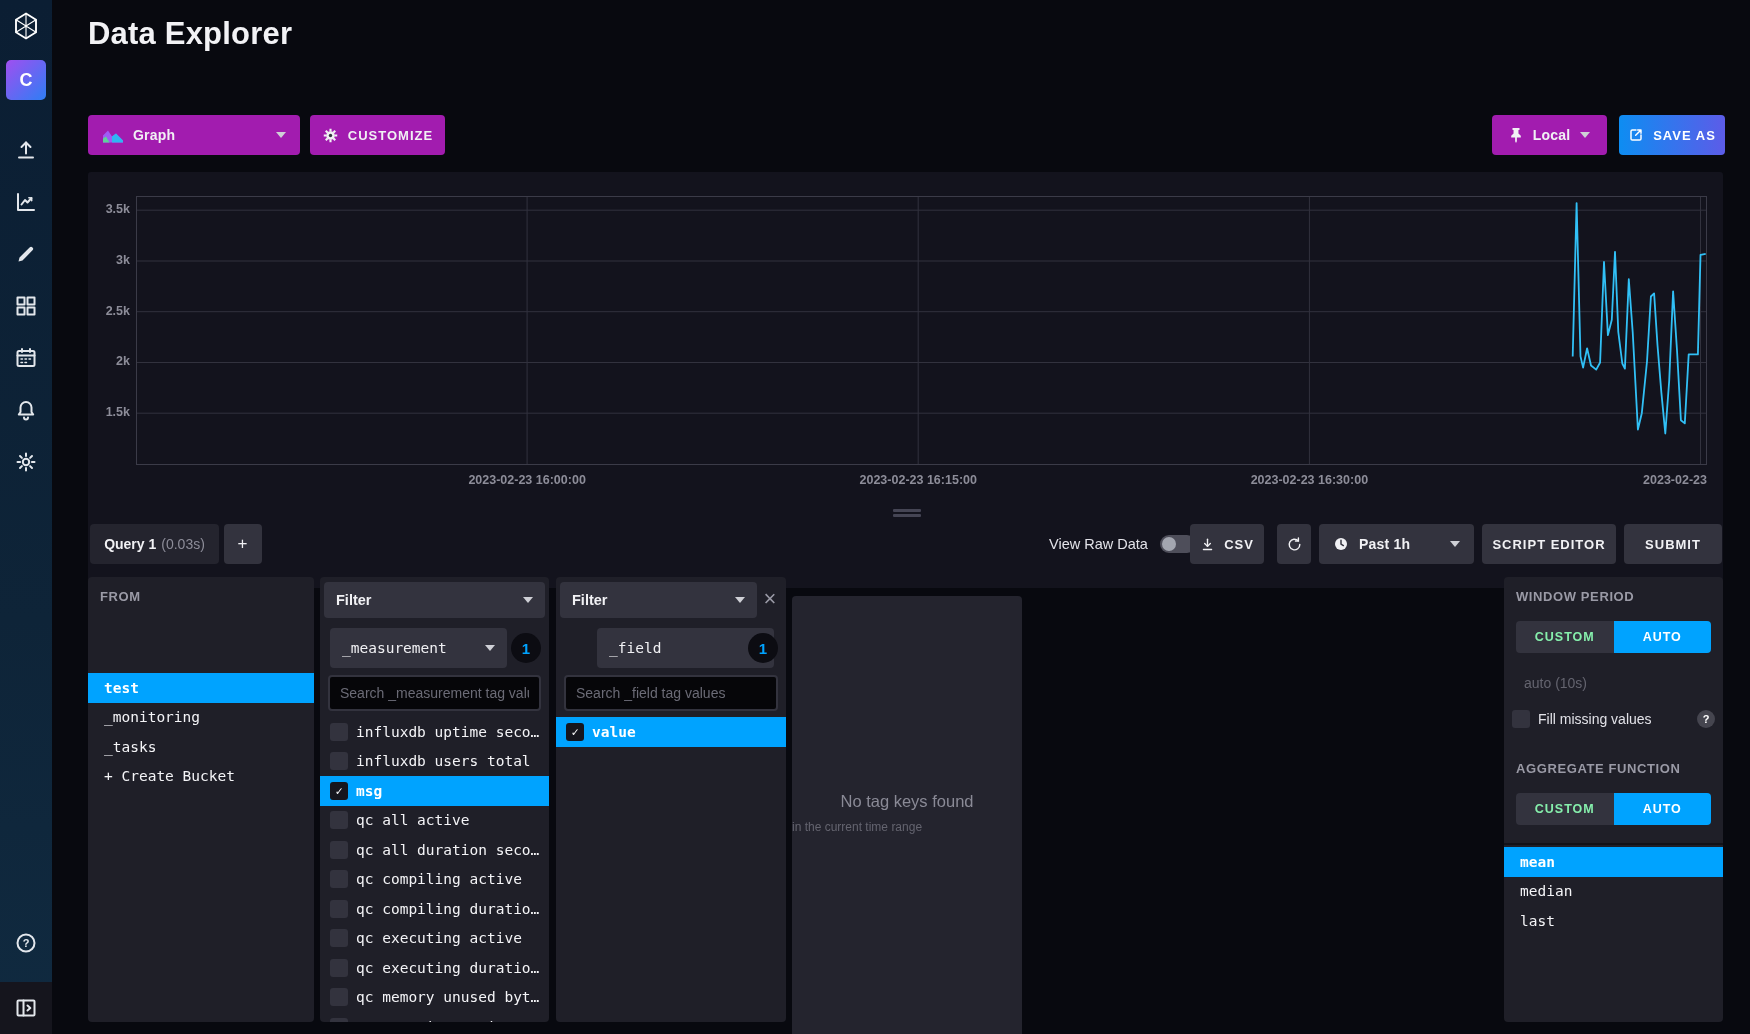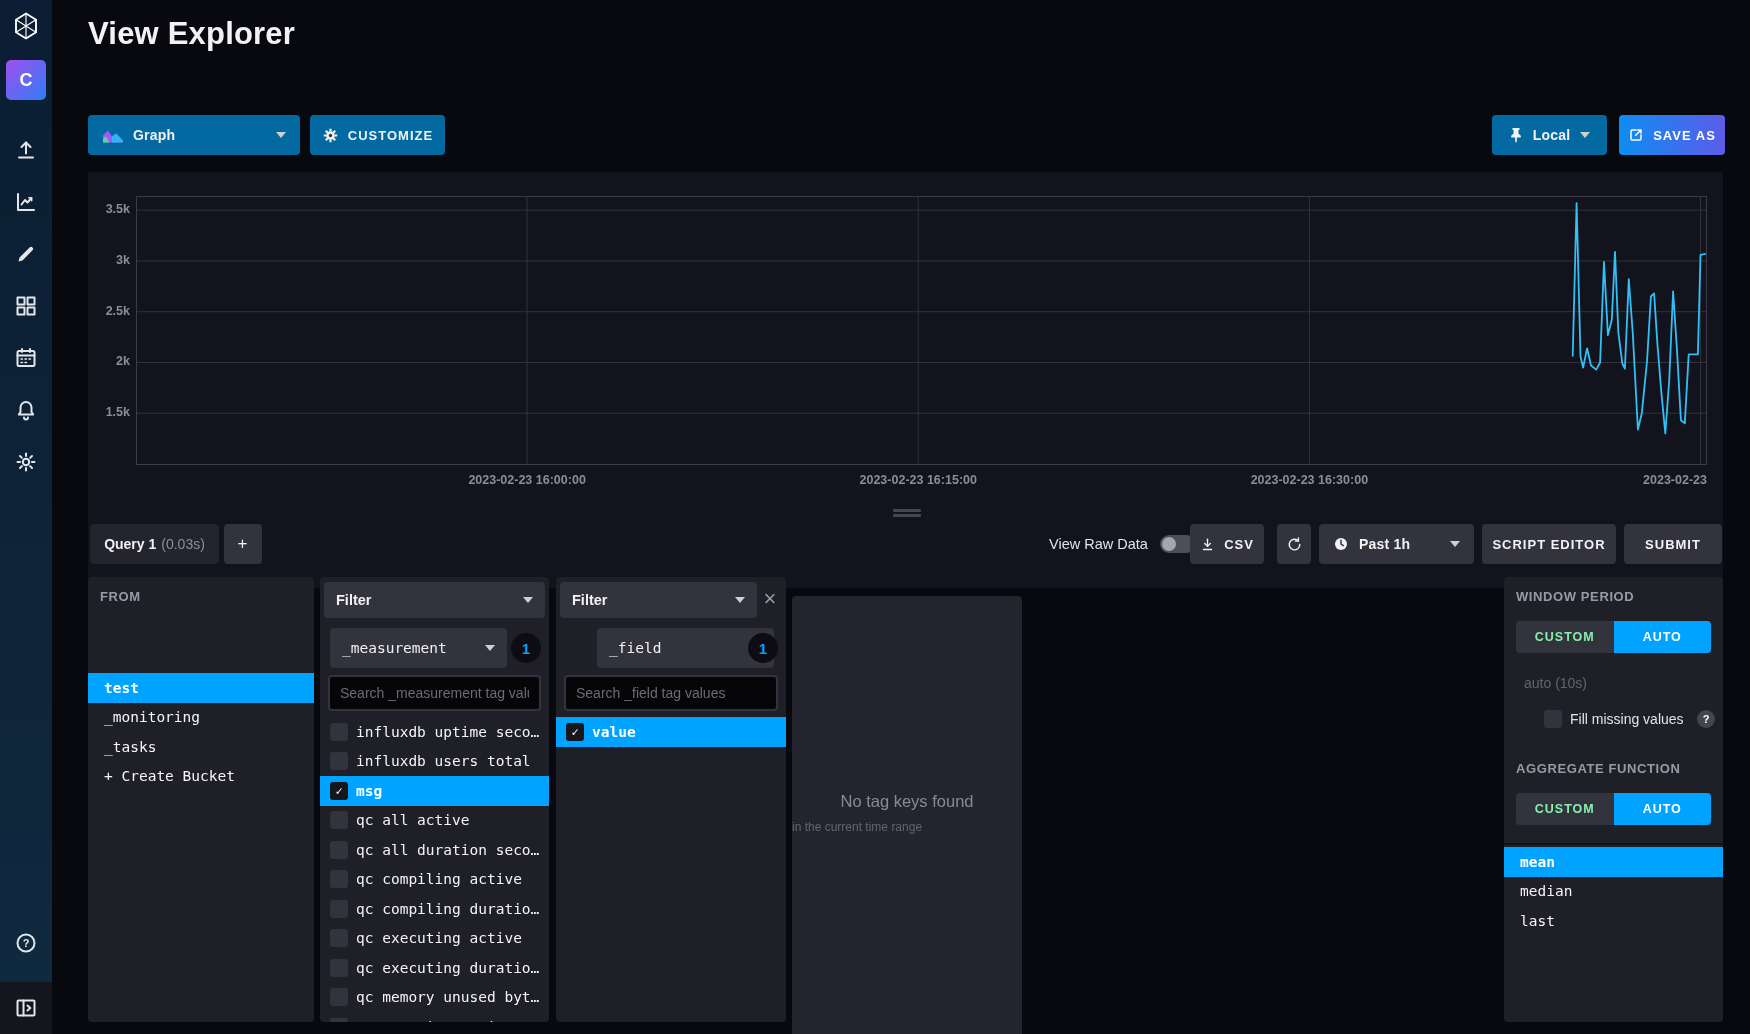--- a/index.html
+++ b/index.html
@@ -13,21 +13,21 @@
   .side-cell { position:absolute; left:0; width:52px; height:52px; display:flex; align-items:center; justify-content:center; cursor:pointer; }
   .avatar { position:absolute; left:6px; top:60px; width:40px; height:40px; border-radius:5px;
             background:linear-gradient(135deg,#a04ff0 0%,#2e7ef5 100%);
             display:flex; align-items:center; justify-content:center; font-weight:bold; font-size:18px; color:#fff; }
   .navsvg { width:24px; height:24px; stroke:#e3e7ec; stroke-width:2; fill:none; stroke-linecap:round; stroke-linejoin:round; }
   .side-bottom { position:absolute; left:0; bottom:0; width:52px; height:52px; background:#15151d;
                  display:flex; align-items:center; justify-content:center; cursor:pointer; }
 
   
   .page-title { position:absolute; left:88px; top:16px; font-size:31px; font-weight:bold; letter-spacing:.2px; }
-  .btn { position:absolute; top:115px; height:40px; border-radius:4px; background:#0369a1;
+  .btn { position:absolute; top:115px; height:40px; border-radius:4px; background:#a21caf;
          display:flex; align-items:center; justify-content:center; gap:9px; cursor:pointer;
          font-size:13px; font-weight:bold; color:#f1f1f4; letter-spacing:1px; }
   .caret { width:0; height:0; border-left:5px solid transparent; border-right:5px solid transparent;
            border-top:6px solid #cfd0d6; }
   .grad { background:linear-gradient(90deg,#0d8df2 0%,#5c5ce8 100%); color:#fff; }
 
   
   .chart-panel { position:absolute; left:88px; top:172px; width:1635px; height:416px; background:#13131d; border-radius:3px; }
   .plot-wrap { position:absolute; left:48px; top:24px; width:1571px; height:269px; }
   .grid { stroke:#32323e; stroke-width:1; }
@@ -76,21 +76,21 @@
   .empty-panel { background:#24242e;margin-top:19px; }
   .empty-title { position:absolute; left:0; right:0; top:196px; text-align:center; font-size:16.5px; color:#8a8a96; }
   .empty-sub   { position:absolute; left:0; right:0; top:224px; font-size:12px; color:#64646f; }
 
   .seg { position:absolute; left:12px; width:195px; height:32px; border-radius:4px; overflow:hidden; display:flex; }
   .seg div { flex:1; display:flex; align-items:center; justify-content:center; font-size:12.5px; font-weight:bold;
              letter-spacing:1px; cursor:pointer; }
   .seg .off { background:#33333e; color:#86efac; }
   .seg .on  { background:#00a3ff; color:#fff; }
   .hint { position:absolute; left:20px; font-size:14px; color:#64646f; }
-  .fillrow { position:absolute; left:8px; right:8px; height:20px; display:flex; align-items:center; gap:8px; font-size:14px; color:#e2e2e8;margin-left:32px;}
+  .fillrow { position:absolute; left:8px; right:8px; height:20px; display:flex; align-items:center; gap:8px; font-size:14px; color:#e2e2e8;}
   .qmark { margin-left:auto; width:18px; height:18px; border-radius:50%; background:#45454f; color:#fff;
            font-size:11px; font-weight:bold; display:flex; align-items:center; justify-content:center; cursor:pointer;}
   .agg-list { border-top:2px solid #121218; }
 </style>
 </head>
 <body>
 
 <aside class="sidebar">
   <div class="side-cell" style="top:0">
     <svg width="30" height="30" viewBox="0 0 24 24">
@@ -156,21 +156,21 @@
   </div>
   <div class="side-bottom">
     <svg class="navsvg" viewBox="0 0 24 24" stroke-width="1.8">
       <rect x="3.5" y="4.5" width="17" height="15" rx="1"></rect>
         <path d="M9.5 4.5v15"></path>
         <path d="M13.5 9.5l2.8 2.5-2.8 2.5"></path>
       </svg>
   </div>
 </aside>
 
-<h1 class="page-title">View Explorer</h1>
+<h1 class="page-title">Data Explorer</h1>
 
 <div class="btn" style="left:88px;width:212px;justify-content:flex-start;padding:0 14px;letter-spacing:.2px;font-size:14px;">
   <svg width="22" height="17" viewBox="0 0 22 16">
     <polygon fill="#a05af5" points="1,15 1,8 6,3 10,9 14,6 21,13 21,15"></polygon>
     <polygon fill="#2fb6f2" points="10,9 14,6 21,13 21,15 10,15"></polygon>
     <polygon fill="#5dd39a" points="1,15 1,11 4,9 7.5,15"></polygon>
   </svg>
   <span>Graph</span>
   <span class="caret" style="margin-left:auto"></span>
 </div>

